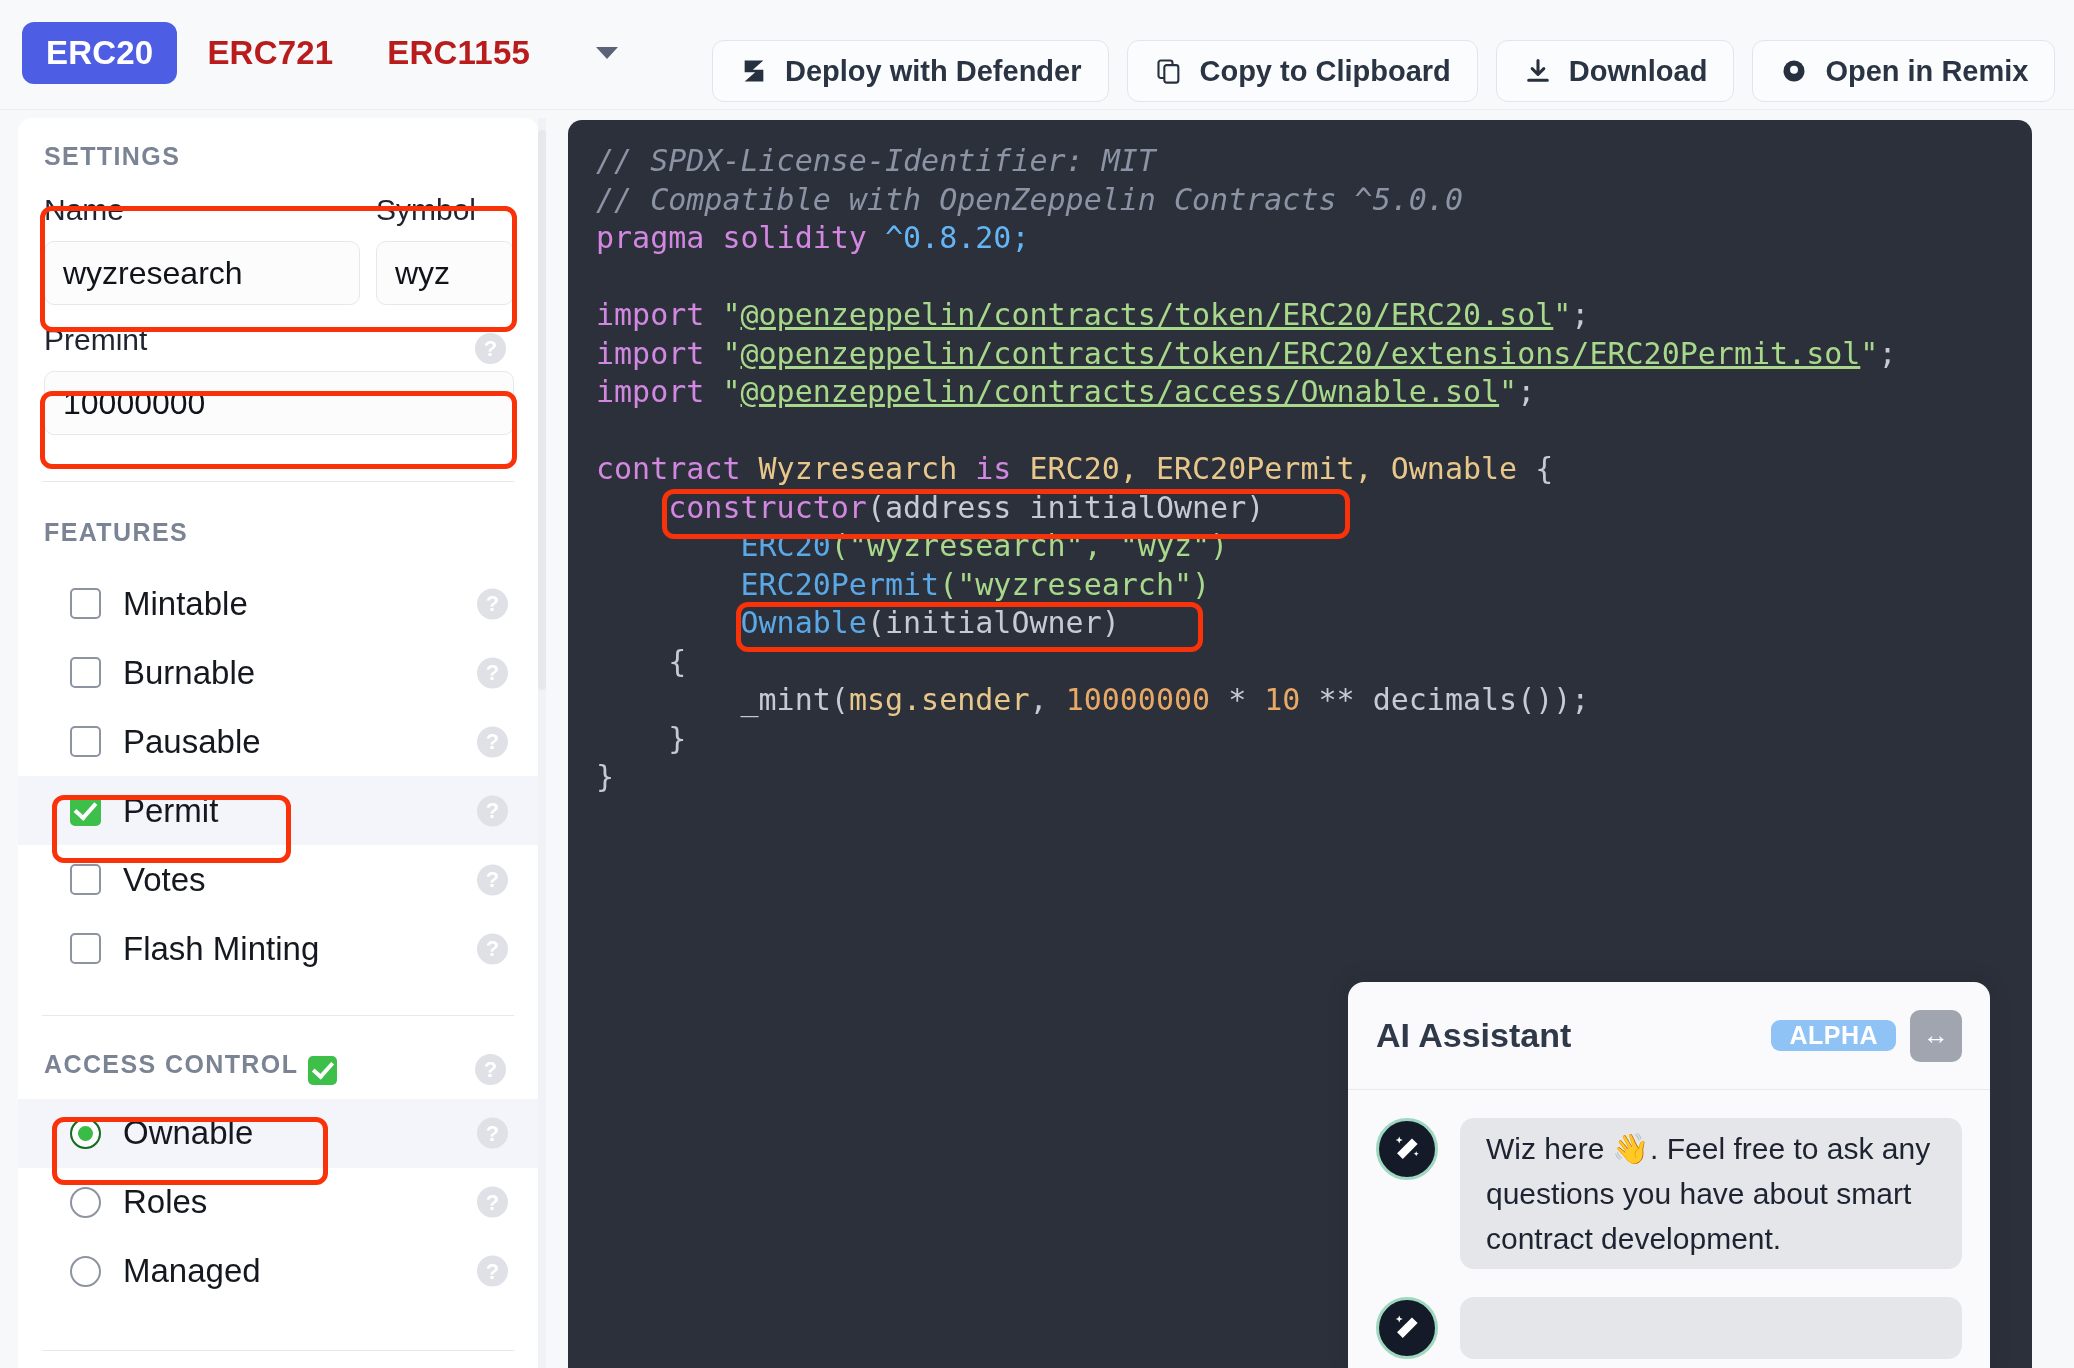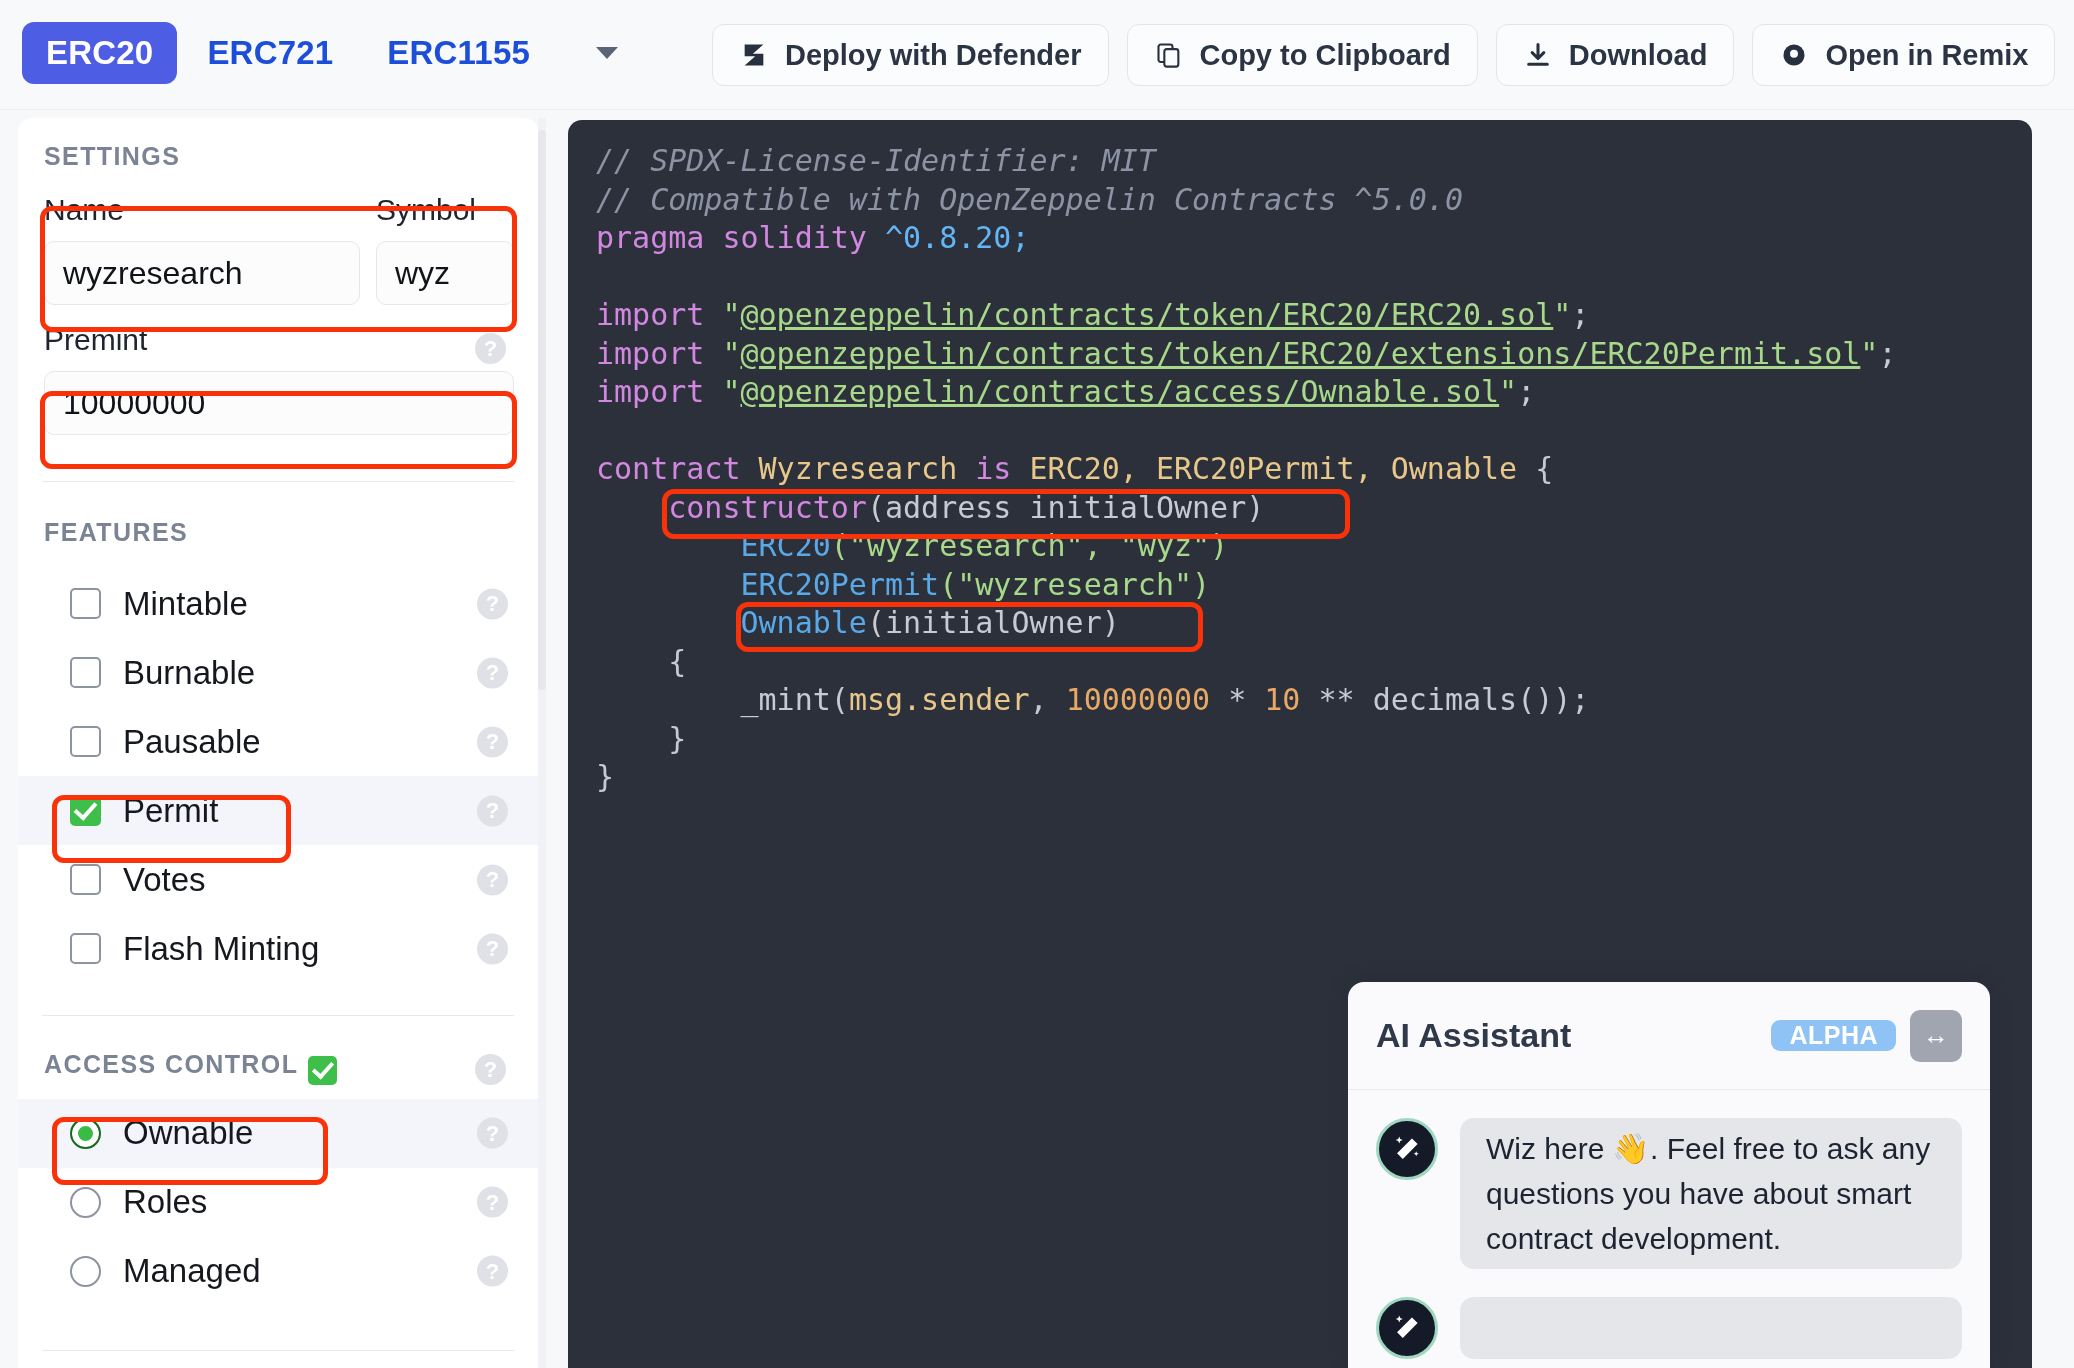--- a/index.html
+++ b/index.html
@@ -15,35 +15,35 @@
   #topbar {
     position: absolute; left: 0; top: 0; width: 2074px; height: 110px;
     background: #f8f9fb;
     border-bottom: 1px solid #eceef2;
   }
   #tabs {
     position: absolute; left: 22px; top: 22px;
     display: flex; align-items: center; gap: 6px;
   }
   .tab {
-    font-size: 33px; font-weight: 700; color: #1d4ed8;
+    font-size: 33px; font-weight: 700; color: #b91c1c;
     padding: 12px 24px; border-radius: 12px; letter-spacing: .2px;
     background: transparent; border: none; cursor: pointer; white-space: nowrap;
     font-family: "Liberation Sans", sans-serif;
   }
   .tab.active { background: #4e5ee4; color: #ffffff; }
   #tab-caret {
     margin-left: 36px; width: 0; height: 0; cursor: pointer;
     border-left: 11px solid transparent; border-right: 11px solid transparent;
     border-top: 12px solid #5b6476;
   }
 
   
   #actions {
-    position: absolute; left: 712px; top: 24px;
+    position: absolute; left: 712px; top: 40px;
     display: flex; align-items: center; gap: 18px;
   }
   .act-btn {
     display: flex; align-items: center; gap: 16px;
     height: 62px; padding: 0 26px;
     background: #fbfcfd; border: 1px solid #e2e5ea; border-radius: 12px;
     font-size: 29px; font-weight: 700; color: #2b3443; cursor: pointer;
     white-space: nowrap; font-family: "Liberation Sans", sans-serif;
   }
   .act-btn .ico { display: flex; align-items: center; justify-content: center; width: 30px; height: 30px; }

